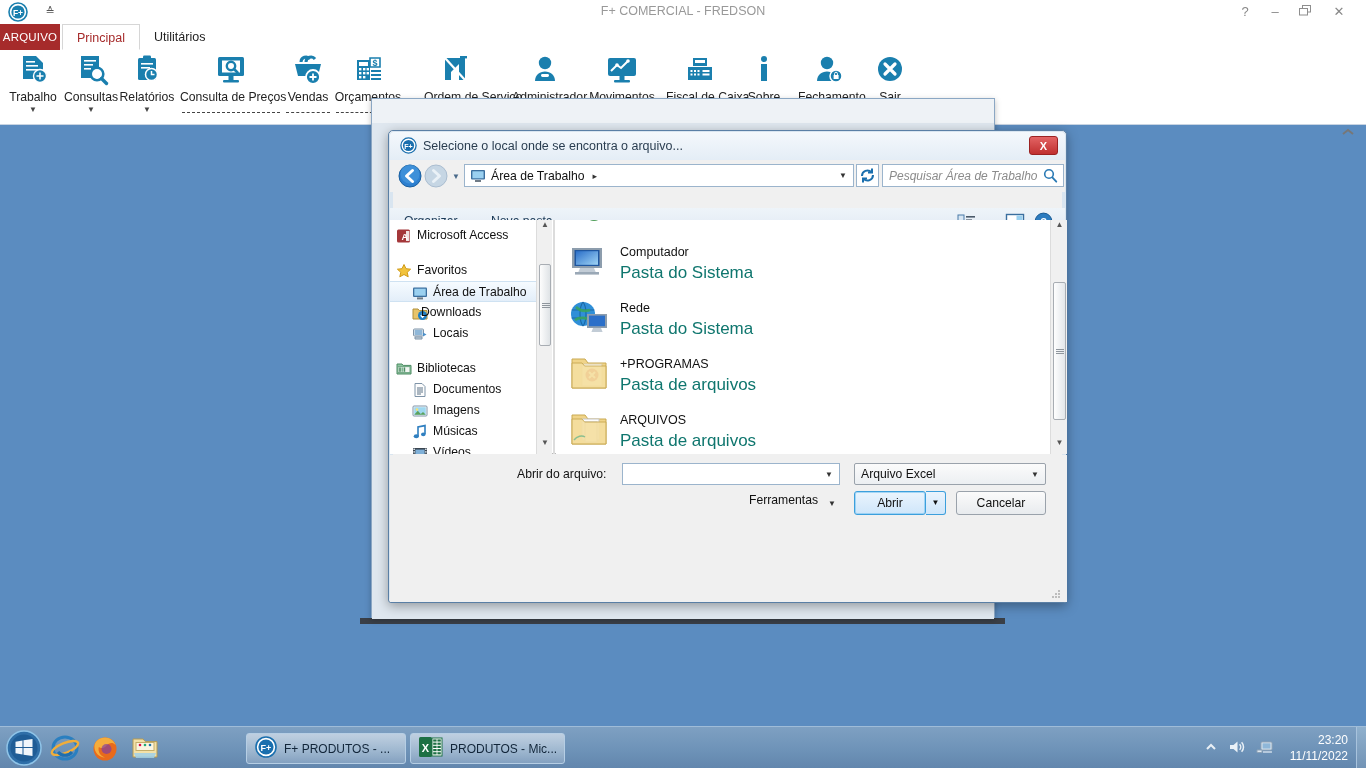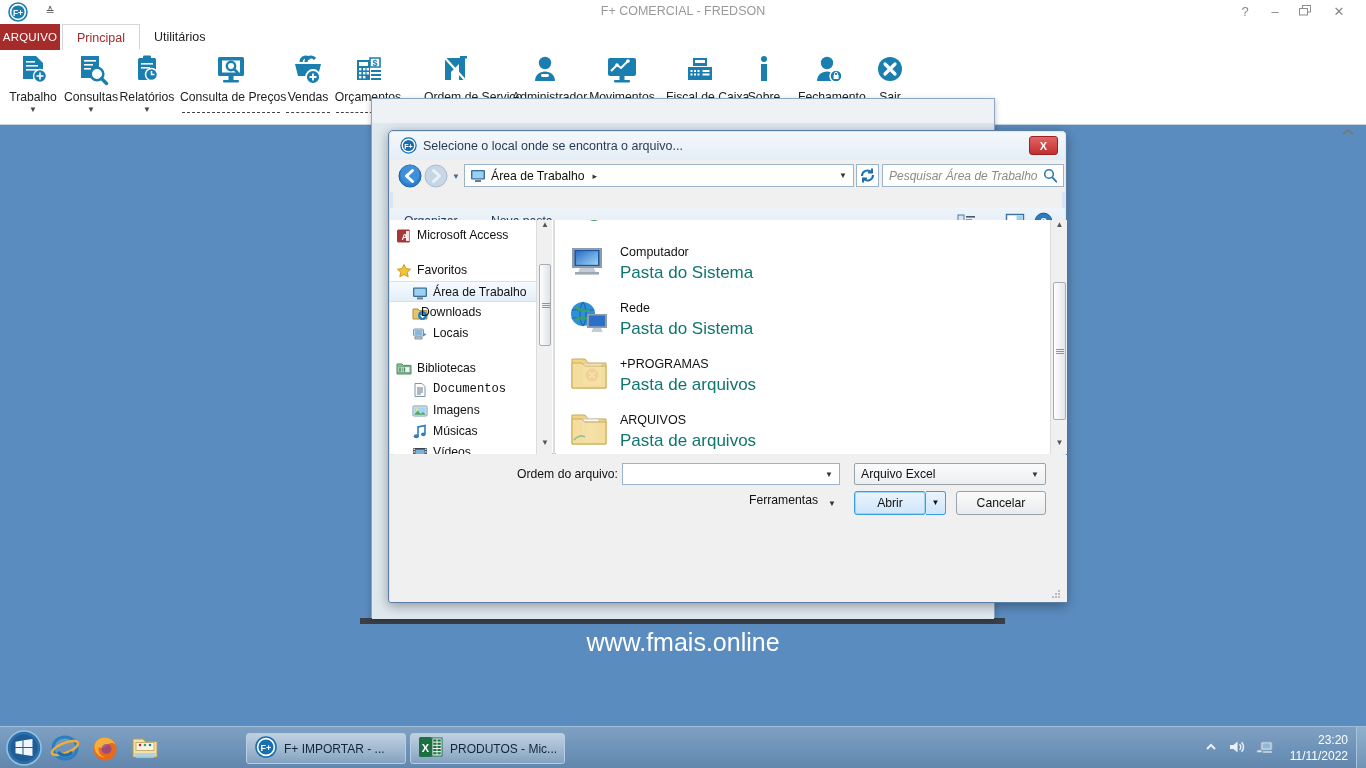--- a/index.html
+++ b/index.html
@@ -397,21 +397,20 @@
       <div class="rb-dash" style="left:866px;width:48px;"></div>
     </div>
 
     <div class="ribbon-collapse">
       <svg width="16" height="14" viewBox="0 0 16 14">
           <path d="M3 9l5-4 5 4" stroke="#777" stroke-width="2" fill="none"></path>
         </svg>
     </div>
 
     <div class="imp-shadow"></div>
-    <div class="watermark">www.fmais.online</div>
 
     <div class="imp-win">
       <div class="imp-body"></div>
     </div>
 
     <div class="dlg">
       <div class="dlg-frame"></div>
 
       <div class="dlg-titlebar">
         <div class="dlg-icon">
@@ -551,21 +550,21 @@
             <div class="nav-item" style="position: absolute; left: 0px; right: 0px; top: 138px;">
               <span class="ni-ico" style="left: 6px;"><svg width="16" height="16" viewBox="0 0 16 16">
                   <path d="M1 3h5l1.2 1.4H15V13H1z" fill="#8dc6a0" stroke="#4d8b63"></path>
                   <rect x="2" y="5.6" width="12" height="6" fill="#f1f6f2" stroke="#6ea682"></rect>
                   <rect x="3.2" y="6.4" width="1.6" height="4.4" fill="#4d8b63"></rect>
                   <rect x="5.4" y="6.4" width="1.6" height="4.4" fill="#7fb894"></rect>
                   <rect x="7.6" y="6.4" width="1.6" height="4.4" fill="#4d8b63"></rect>
                 </svg></span>
               <span class="ni-lbl" style="left: 27px;">Bibliotecas</span>
             </div>
-            <div class="nav-item" style="position: absolute; left: 0px; right: 0px; top: 159px; font-family: Liberation Mono, monospace;">
+            <div class="nav-item" style="position: absolute; left: 0px; right: 0px; top: 159px;">
               <span class="ni-ico" style="left: 22px;"><svg width="16" height="16" viewBox="0 0 16 16">
                   <path d="M3 1.5h7l3 3V14.5H3z" fill="#fdfdfd" stroke="#7f94a8"></path>
                   <rect x="5" y="5.5" width="6" height="1" fill="#5f7488"></rect>
                   <rect x="5" y="7.5" width="6" height="1" fill="#5f7488"></rect>
                   <rect x="5" y="9.5" width="6" height="1" fill="#5f7488"></rect>
                   <rect x="5" y="11.5" width="4" height="1" fill="#5f7488"></rect>
                 </svg></span>
               <span class="ni-lbl" style="left: 43px;">Documentos</span>
             </div>
             <div class="nav-item" style="position: absolute; left: 0px; right: 0px; top: 180px;">
@@ -675,21 +674,21 @@
           <div class="ns-arrow" style="top:0;width:17px;">▲</div>
           <div class="ls-thumb">
             <div style="position:absolute;left:2px;top:66px;width:8px;height:5px;
                         background:repeating-linear-gradient(#8f969d 0 1px,transparent 1px 2px);"></div>
           </div>
           <div class="ns-arrow" style="bottom:0;width:17px;">▼</div>
         </div>
       </div>
 
       <div class="dlg-bottom">
-        <div class="lbl-nome">Ordem do arquivo:</div>
+        <div class="lbl-nome">Abrir do arquivo:</div>
         <div class="fname-box">
           <span style="position:absolute;left:5px;top:3px;font-size:12px;"></span>
           <span class="fname-caret">▼</span>
         </div>
         <div class="ftype-box">
           <span class="ftype-txt">Arquivo Excel</span>
           <span class="ftype-caret">▼</span>
         </div>
         <div class="tools-btn">Ferramentas</div>
         <div class="tools-caret">▼</div>
@@ -752,21 +751,21 @@
     </div>
 
     <div class="tb-task" style="left:246px;width:160px;">
       <span>
         <svg width="22" height="22" viewBox="0 0 22 22">
             <circle cx="11" cy="11" r="10" fill="#fff" stroke="#1a6fae" stroke-width="1.6"></circle>
             <circle cx="11" cy="11" r="7.6" fill="#1a6fae"></circle>
             <text x="11" y="14.6" font-size="9" font-weight="bold" fill="#fff" text-anchor="middle" font-family="Liberation Sans, sans-serif">F+</text>
           </svg>
       </span>
-      <span class="tt-lbl">F+ IMPORTAR - ...</span>
+      <span class="tt-lbl">F+ PRODUTOS - ...</span>
     </div>
 
     <div class="tb-task" style="left:410px;width:155px;">
       <span>
         <svg width="24" height="22" viewBox="0 0 24 22">
             <rect x="0" y="1" width="13" height="20" rx="1.5" fill="#1d7044"></rect>
             <text x="6.5" y="15.5" font-size="11" font-weight="bold" fill="#fff" text-anchor="middle" font-family="Liberation Sans, sans-serif">X</text>
             <rect x="13" y="2" width="10" height="18" fill="#fff" stroke="#1d7044"></rect>
             <g fill="#1d7044">
               <rect x="14.2" y="3.4" width="3.4" height="2.2"></rect>

